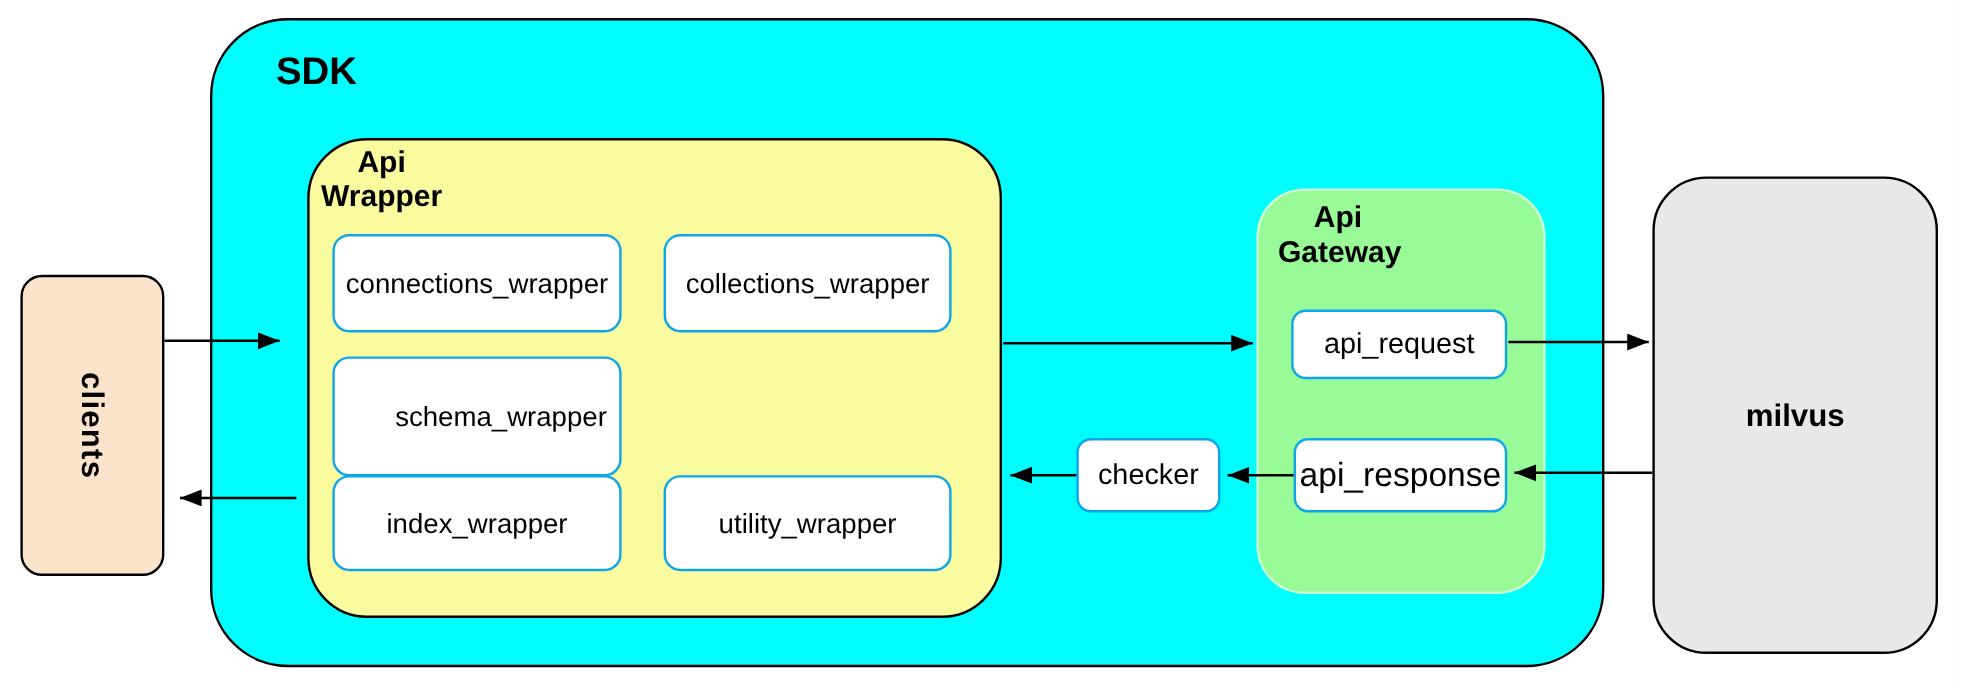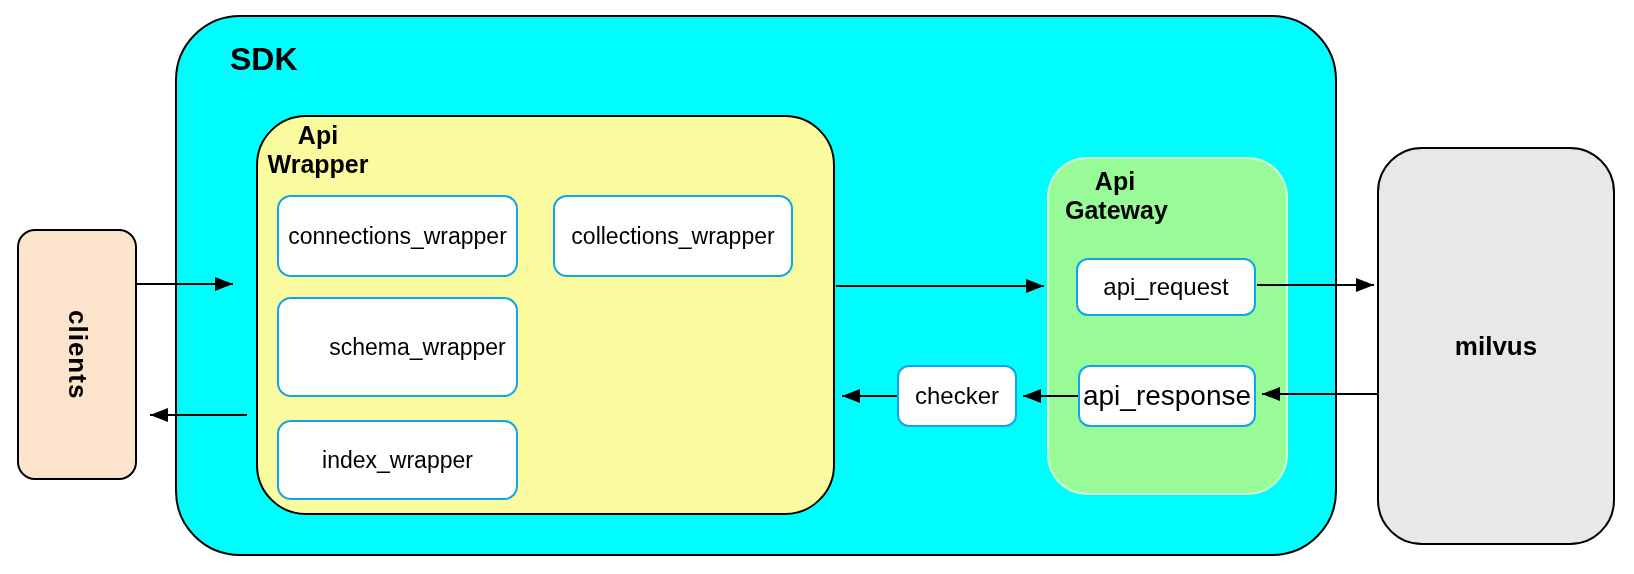--- a/index.html
+++ b/index.html
@@ -31,21 +31,21 @@
     border: 2px solid #0ea5e9;
     border-radius: 14px;
     display: flex; align-items: center; justify-content: center;
     font-size: 23px;
     white-space: nowrap;
   }
   .wb-c1 { left: 277px; width: 241px; }
   .wb-c2 { left: 553px; width: 240px; }
   .wb-r1 { top: 195px; height: 82px; }
   .wb-r2 { top: 297px; height: 100px; padding-left: 40px; }
-  .wb-r3 { top: 396px; height: 80px; margin-top: 24px; }
+  .wb-r3 { top: 396px; height: 80px; }
 
   .api-request  { left: 1076px; top: 258px; width: 180px; height: 58px; border-radius: 12px; font-size: 24px; }
   .api-response { left: 1078px; top: 365px; width: 178px; height: 62px; border-radius: 12px; font-size: 28px; }
   .checker      { left: 897px;  top: 365px; width: 120px; height: 62px; border-radius: 12px; font-size: 24px; }
 
   
   .container-label { position: absolute; font-weight: bold; }
   .sdk-label      { left: 230px; top: 41px; font-size: 32px; }
   .apiwrap-label  { left: 262px; top: 121px; width: 112px; text-align: center; font-size: 25px; line-height: 29px; }
   .gateway-label  { left: 1065px; top: 167px; width: 100px; text-align: center; font-size: 25px; line-height: 29px; }
@@ -75,20 +75,21 @@
   <div class="node bordered apiwrap" style="background: rgb(250, 250, 158);"></div>
   <div class="container-label apiwrap-label">
     <span class="label-line">Api</span>
     <span class="label-line">Wrapper</span>
   </div>
 
   <div class="node wbox wb-c1 wb-r1">connections_wrapper</div>
   <div class="node wbox wb-c2 wb-r1">collections_wrapper</div>
   <div class="node wbox wb-c1 wb-r2">schema_wrapper</div>
   <div class="node wbox wb-c1 wb-r3">index_wrapper</div>
+  <div class="node wbox wb-c2 wb-r3">utility_wrapper</div>
 
   <div class="node wbox checker">checker</div>
 
   <div class="node gateway" style="background: rgb(152, 251, 152);"></div>
   <div class="container-label gateway-label">
     <span class="label-line">Api</span>
     <span class="label-line">Gateway</span>
   </div>
 
   <div class="node wbox api-request">api_request</div>

